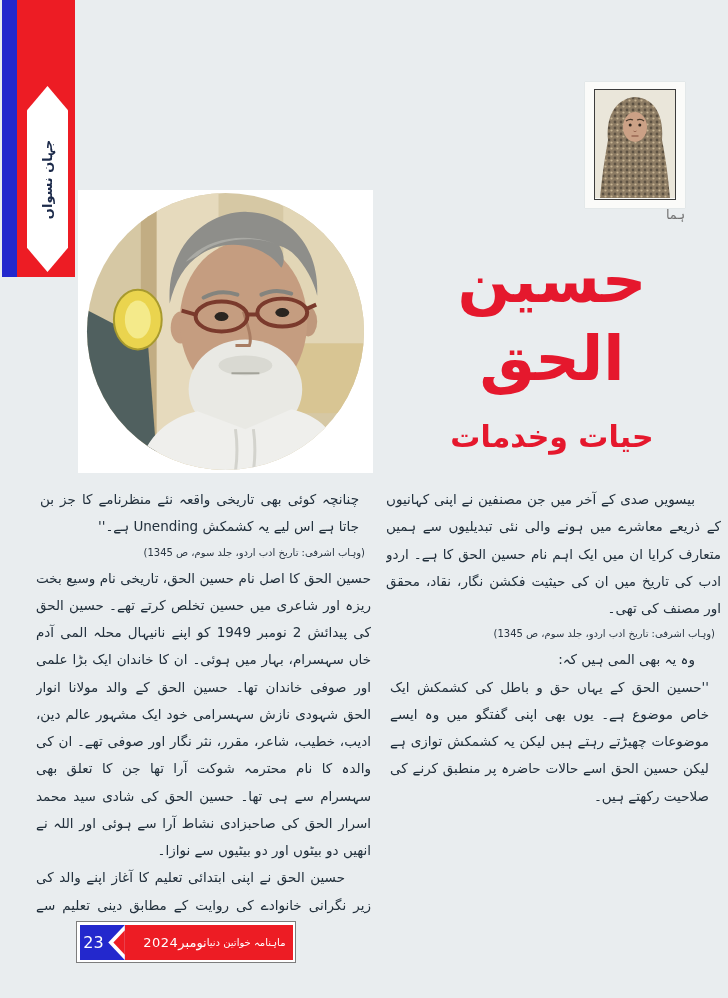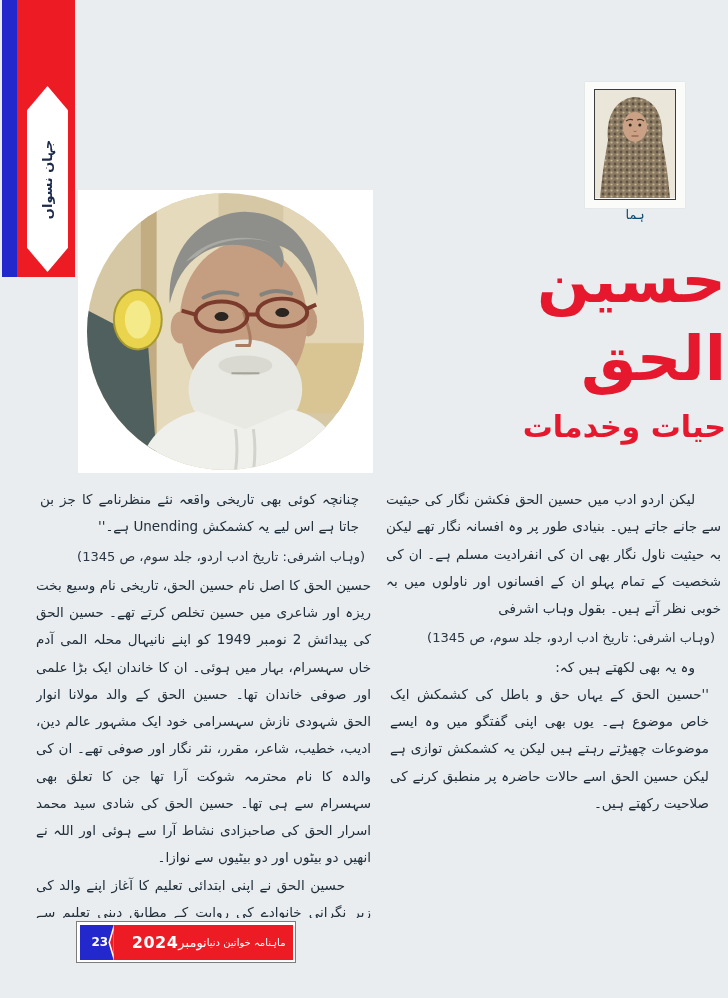--- a/index.html
+++ b/index.html
@@ -21,56 +21,56 @@
     transform:rotate(-90deg); white-space:nowrap;
     font-size:13px; font-weight:bold; color:#1c2a4a;
   }
   
   .author-block { position:absolute; left:78px; top:190px; width:295px; height:283px; background:#ffffff; }
   .author-block svg { position:absolute; left:8px; top:2px; }
   
   .heroine-print { position:absolute; left:585px; top:82px; width:100px; height:126px; background:#fbfbf9; box-shadow:0 0 1px #c9cdd0; }
   .heroine-frame { position:absolute; left:9px; top:7px; right:9px; bottom:8px; border:1.5px solid #3c3c3c; overflow:hidden; }
   .heroine-frame svg { display:block; }
-  .heroine-caption { position:absolute; left:585px; top:207px; width:100px; text-align:center; font-size:13px; color:#0c4a6e; }
+  .heroine-caption { position:absolute; left:585px; top:207px; width:100px; text-align:right; font-size:13px; color:#737373; }
   
-  .title-block { position:absolute; left:378px; top:242px; width:348px; direction:rtl; color:#e5182d; }
+  .title-block { position:absolute; left:378px; top:242px; width:348px; text-align:center; direction:rtl; color:#e5182d; }
   .title-main { font-size:62px; font-weight:bold; line-height:1.25; letter-spacing:-1px; }
-  .title-sub  { font-size:30px; font-weight:bold; margin-top:12px; }
+  .title-sub  { font-size:30px; font-weight:bold; margin-top:22px; }
   
   .col {
     position:absolute; top:486px; height:432px; overflow:hidden;
     direction:rtl; text-align:justify;
     font-size:13.5px; line-height:2.02; color:#22303c;
   }
   .col-right { left:386px; width:335px; }
   .col-left  { left:36px;  width:335px; }
   .col p { margin:0; }
   .col p.indent { text-indent:26px; }
   .col p.quote  { padding-right:12px; padding-left:4px; }
-  .col p.cite   { font-size:13px; line-height:2.4; padding-right:6px; color:#2a3642; }
+  .col p.cite   { font-size:10px; line-height:2.4; padding-right:6px; color:#2a3642; }
   
   .footer-box {
     position:absolute; left:76px; top:921px; width:220px; height:42px;
     background:#ffffff; border:1.5px solid #7d7d7d; box-sizing:border-box; padding:2.5px;
   }
   .footer-inner { display:flex; height:100%; }
   .footer-pagenum {
-    width:44px; background:#2328cd; color:#ffffff; font-weight:bold; font-size:12px;
-    display:flex; align-items:center; justify-content:center;padding-left:12px;
+    width:44px; background:#2328cd; color:#ffffff; font-weight:normal; font-size:16px;
+    display:flex; align-items:center; justify-content:center;
   }
   .footer-chevron { width:28px; height:100%; display:block; }
   .footer-red {
     flex:1; background:#ed1c24; direction:rtl;
     display:flex; align-items:center; justify-content:space-between;
     color:#ffffff; padding:0 7px 0 4px;
   }
   .footer-mag   { font-size:10px; white-space:nowrap; }
   .footer-month { font-size:13px; white-space:nowrap; }
-  .footer-year  { font-size:16px; font-weight:bold; letter-spacing:.5px;margin-left:14px; }
+  .footer-year  { font-size:13px; font-weight:normal; letter-spacing:.5px;margin-left:14px; }
 </style>
 </head>
 <body>
 
 <div id="page">
 
   <div class="strip-blue"></div>
   <div class="strip-red"></div>
   <div class="banner-hex">
     <span>جہان نسواں</span>
@@ -143,23 +143,23 @@
     </div>
   </div>
   <div class="heroine-caption">ہما</div>
 
   <div class="title-block">
     <div class="title-main">حسین الحق</div>
     <div class="title-sub">حیات وخدمات</div>
   </div>
 
   <div class="col col-right">
-    <p class="indent">لیکن اردو ادب میں حسین الحق فکشن نگار کی حیثیت سے جانے جاتے ہیں۔ بنیادی طور پر وہ افسانہ نگار تھے لیکن بہ حیثیت ناول نگار بھی ان کی انفرادیت مسلم ہے۔ ان کی شخصیت کے تمام پہلو ان کے افسانوں اور ناولوں میں بہ خوبی نظر آتے ہیں۔ بقول وہاب اشرفی</p>
+    <p class="indent">بیسویں صدی کے آخر میں جن مصنفین نے اپنی کہانیوں کے ذریعے معاشرے میں ہونے والی نئی تبدیلیوں سے ہمیں متعارف کرایا ان میں ایک اہم نام حسین الحق کا ہے۔ اردو ادب کی تاریخ میں ان کی حیثیت فکشن نگار، نقاد، محقق اور مصنف کی تھی۔</p>
     <p class="cite">(وہاب اشرفی: تاریخ ادب اردو، جلد سوم، ص 1345)</p>
-    <p class="indent">وہ یہ بھی لکھتے ہیں کہ:</p>
+    <p class="indent">وہ یہ بھی المی ہیں کہ:</p>
     <p class="quote">''حسین الحق کے یہاں حق و باطل کی کشمکش ایک خاص موضوع ہے۔ یوں بھی اپنی گفتگو میں وہ ایسے موضوعات چھیڑتے رہتے ہیں لیکن یہ کشمکش توازی ہے لیکن حسین الحق اسے حالات حاضرہ پر منطبق کرنے کی صلاحیت رکھتے ہیں۔</p>
   </div>
 
   <div class="col col-left">
     <p class="quote">چنانچہ کوئی بھی تاریخی واقعہ نئے منظرنامے کا جز بن جاتا ہے اس لیے یہ کشمکش Unending ہے۔''</p>
     <p class="cite">(وہاب اشرفی: تاریخ ادب اردو، جلد سوم، ص 1345)</p>
     <p>حسین الحق کا اصل نام حسین الحق، تاریخی نام وسیع بخت ریزہ اور شاعری میں حسین تخلص کرتے تھے۔ حسین الحق کی پیدائش 2 نومبر 1949 کو اپنے نانیہال محلہ المی آدم خاں سہسرام، بہار میں ہوئی۔ ان کا خاندان ایک بڑا علمی اور صوفی خاندان تھا۔ حسین الحق کے والد مولانا انوار الحق شہودی نازش سہسرامی خود ایک مشہور عالم دین، ادیب، خطیب، شاعر، مقرر، نثر نگار اور صوفی تھے۔ ان کی والدہ کا نام محترمہ شوکت آرا تھا جن کا تعلق بھی سہسرام سے ہی تھا۔ حسین الحق کی شادی سید محمد اسرار الحق کی صاحبزادی نشاط آرا سے ہوئی اور اللہ نے انھیں دو بیٹوں اور دو بیٹیوں سے نوازا۔</p>
     <p class="indent">حسین الحق نے اپنی ابتدائی تعلیم کا آغاز اپنے والد کی زیر نگرانی خانوادے کی روایت کے مطابق دینی تعلیم سے کیا۔ حسین الحق کے والد نے ان کی ذہنی کیفیت کو مذہب و تصوف سے ہم آہنگ کیا اور والدہ شوکت آرا نے انھیں ادب کی طرف مائل کیا۔ اس کے بعد انھوں نے مدرسہ کبیریہ سے مولوی کا امتحان پاس کیا۔ اس کے بعد آرا ضلع اسکول آرا سے 1963 میں میٹرک کا امتحان پاس کیا۔ 1968 میں ایس پی جین کالج سے گریجویشن</p>
   </div>
 

